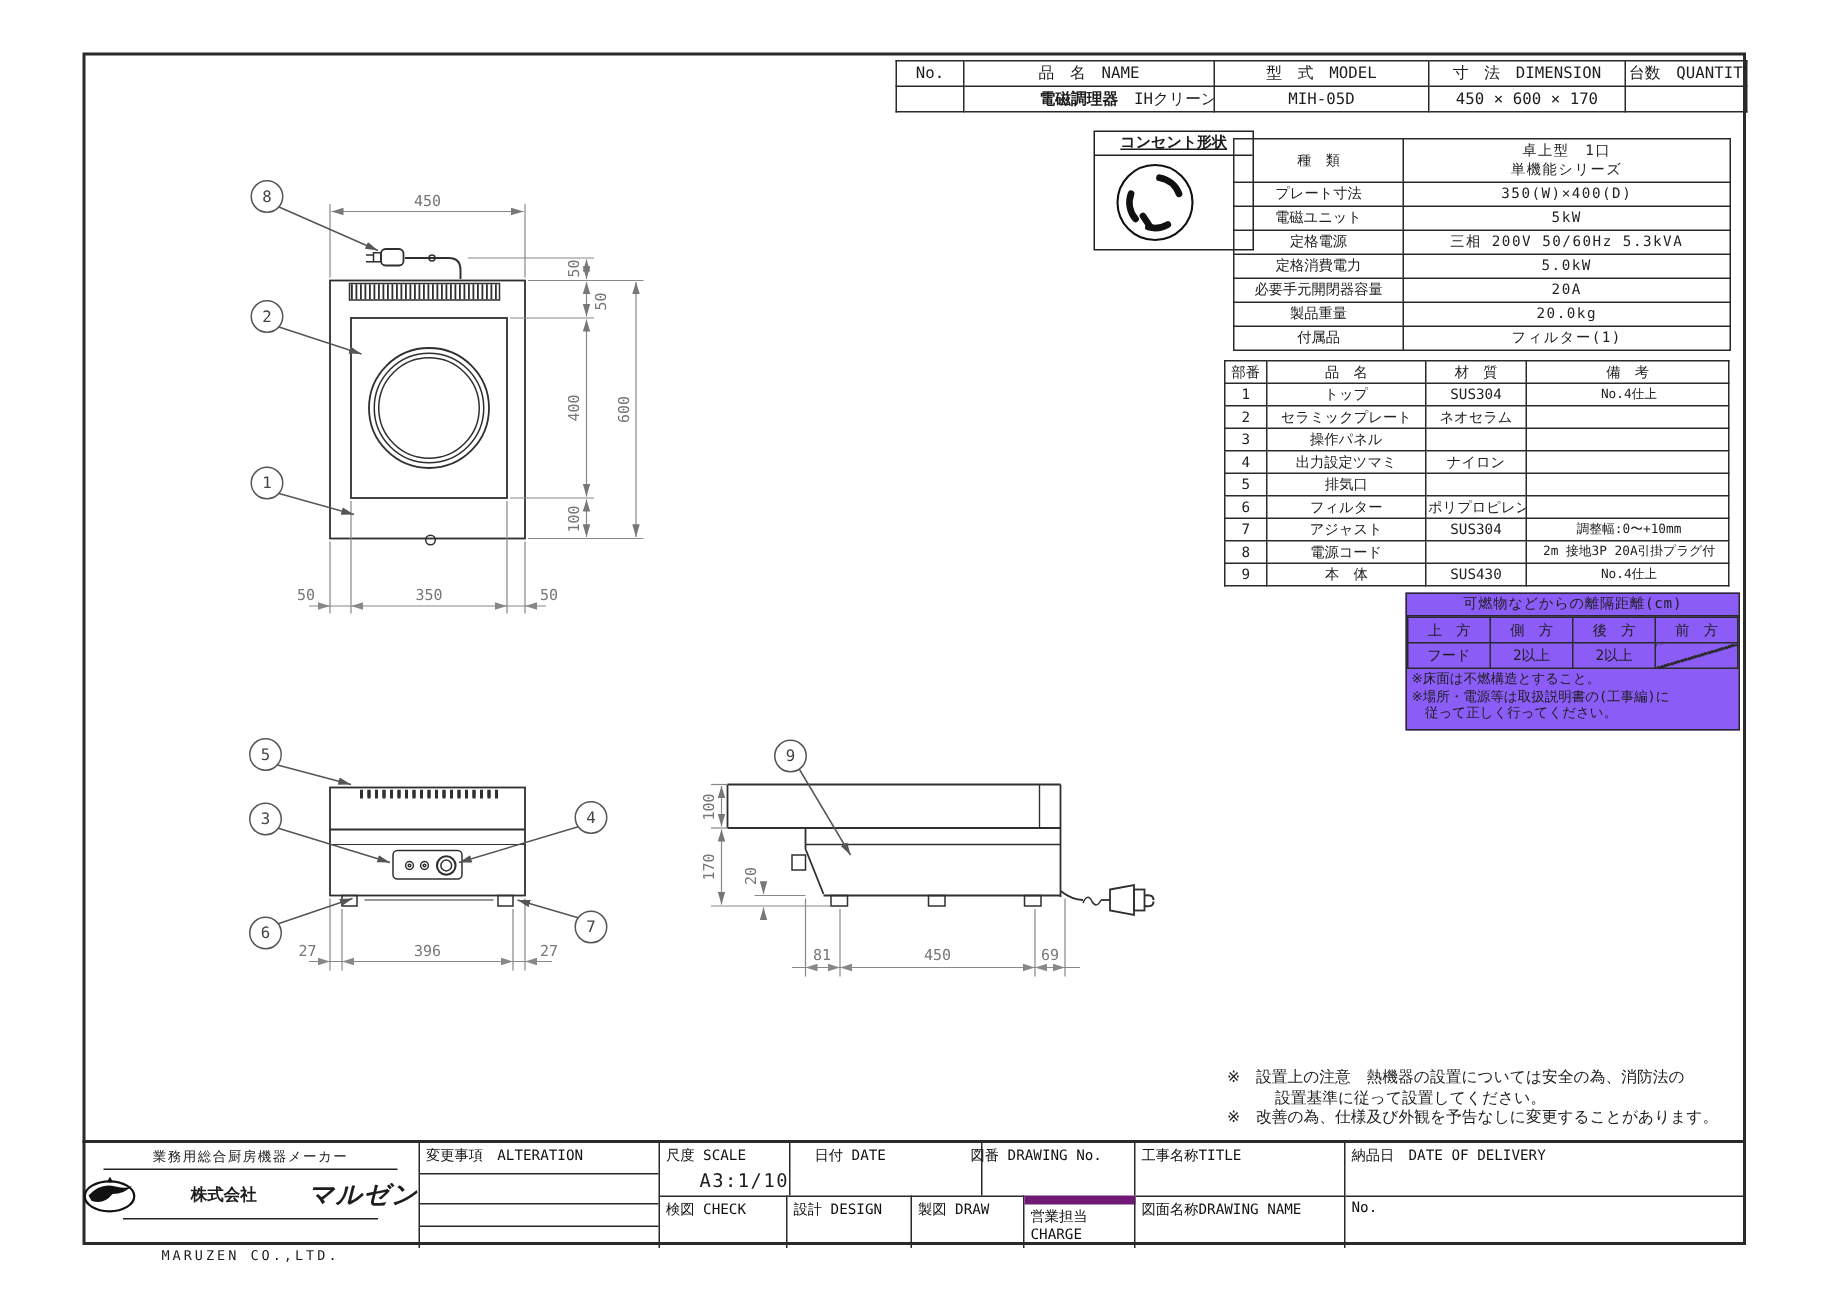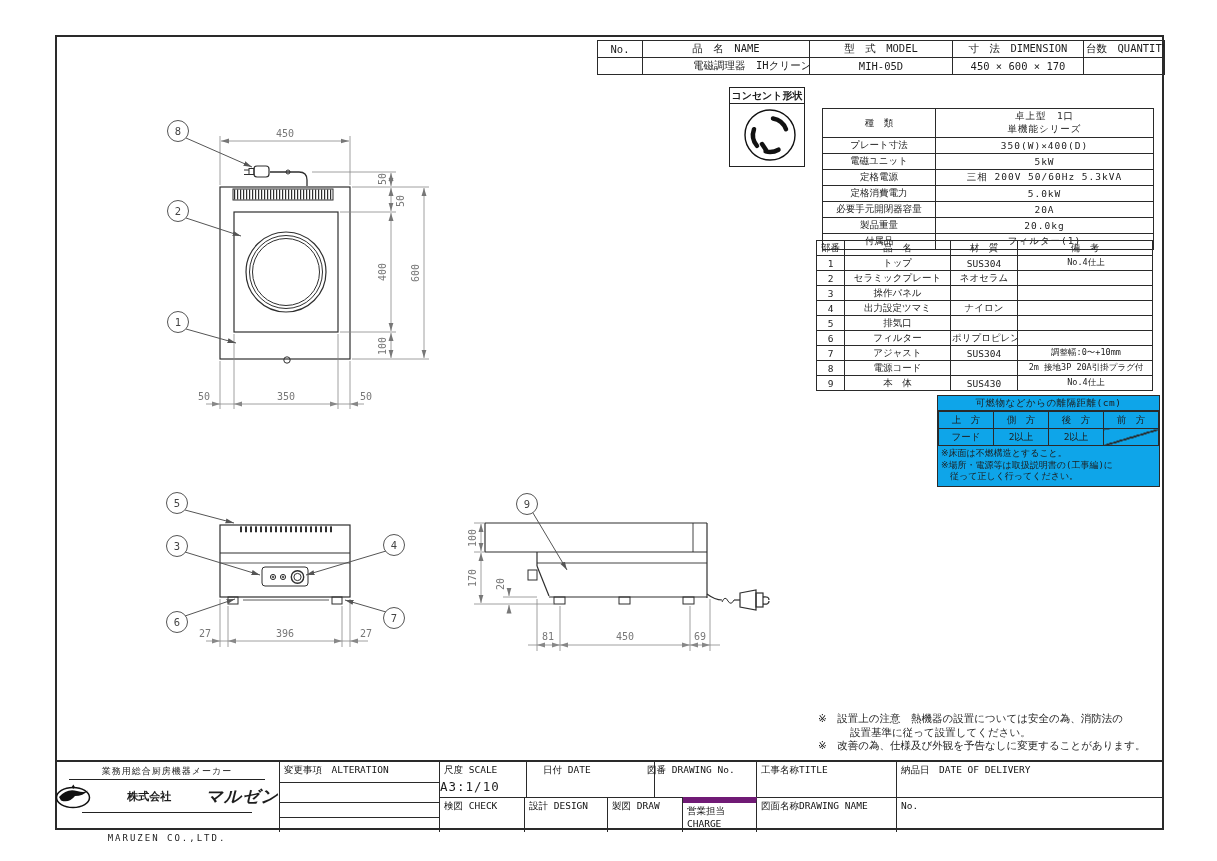--- a/index.html
+++ b/index.html
@@ -5,54 +5,54 @@
   html,body{margin:0;padding:0;background:#fff;width:1217px;height:861px;
     font-family:"DejaVu Sans Mono","DejaVu Sans","Liberation Sans",sans-serif;color:#1d1d1d;}
   .abs{position:absolute;}
   #sheet{position:relative;width:1217px;height:861px;background:#fff;overflow:hidden;}
   .border-rect{left:55px;top:35px;width:1109px;height:795px;border:2px solid #2a2a2a;box-sizing:border-box;}
   table{border-collapse:collapse;table-layout:fixed;width:100%;}
   td,th{border:1px solid #2a2a2a;font-weight:normal;overflow:hidden;white-space:nowrap;}
   
   .ht-wrap{left:597px;top:40px;width:567px;}
   .ht td,.ht th{font-size:10.5px;text-align:center;height:16px;padding:0 2px;}
-  .ht .pname b{font-weight:normal;margin-left:48px;}
-  
-  .spec-wrap{left:822px;top:108px;width:331px;}
+  .ht .pname b{font-weight:bold;margin-left:48px;}
+  
+  .spec-wrap{left:822px;top:92px;width:331px;}
   .spec td{font-size:9.5px;text-align:center;letter-spacing:1px;color:#222;padding:0 1px;}
   .spec .lbl{letter-spacing:0;}
   
   .parts-wrap{left:816px;top:240px;width:336px;}
   .parts td,.parts th{font-size:9.5px;height:14px;text-align:center;color:#222;padding:0 1px;}
   .parts td.rm{text-align:center;font-size:8.5px;padding-left:3px;}
   
-  .clr-wrap{left:937px;top:395px;width:223px;border:1.5px solid #2a2a2a;box-sizing:border-box;background:#0ea5e9;}
+  .clr-wrap{left:937px;top:395px;width:223px;border:1.5px solid #2a2a2a;box-sizing:border-box;background:#8b5cf6;}
   .clr-title{font-size:9.5px;text-align:center;border-bottom:1px solid #2a2a2a;height:14px;line-height:14px;letter-spacing:0.5px;}
   .clr td,.clr th{font-size:9.5px;height:14px;text-align:center;}
   .clr td.diag{background:linear-gradient(to bottom right,transparent 47%,#2a2a2a 47%,#2a2a2a 53%,transparent 53%);}
   .clr-notes{font-size:9px;line-height:11.5px;padding:2px 2px 3px 3px;letter-spacing:0;}
   
   .notes-wrap{left:818px;top:712px;width:360px;font-size:10.5px;line-height:13.5px;color:#1d1d1d;}
   .notes-wrap .ind{padding-left:32px;}
   
-  .outlet{left:729px;top:87px;width:76px;height:80px;border:1.5px solid #222;box-sizing:border-box;background:#fff;}
+  .outlet{left:729px;top:87px;width:107px;height:80px;border:1.5px solid #222;box-sizing:border-box;background:#fff;text-decoration:underline;}
   .outlet-label{font-size:10px;font-weight:bold;text-align:center;border-bottom:1.5px solid #222;height:15px;line-height:15px;}
   
   .tb{left:55px;top:760px;width:1109px;height:70px;border-top:2px solid #2a2a2a;box-sizing:border-box;}
   .tb .cell{position:absolute;box-sizing:border-box;border-right:1px solid #2a2a2a;}
   .tb .lab{font-size:9.5px;padding:2px 0 0 4px;color:#111;}
   .hline{position:absolute;left:0;width:100%;border-top:1px solid #2a2a2a;}
   .company{left:0;top:0;width:225px;height:70px;}
   .tagline{margin:3px 14px 0 14px;border-bottom:1px solid #222;font-size:9px;text-align:center;padding-bottom:1px;letter-spacing:1px;}
   .logorow{display:flex;align-items:center;justify-content:space-between;height:32px;}
   .cprefix{font-size:11px;font-weight:bold;margin-left:2px;}
   .cbrand{font-size:17px;font-weight:900;letter-spacing:1px;font-style:italic;}
   .cen{width:170px;margin:0 auto;border-top:1px solid #222;font-size:9px;letter-spacing:2px;text-align:center;padding-top:20px;}
   .alt{left:225px;top:0;width:160px;height:70px;}
-  .scaleval{font-size:12.5px;text-align:left;margin-top:2px;letter-spacing:1px;}
+  .scaleval{font-size:12.5px;text-align:right;margin-top:2px;letter-spacing:1px;}
 </style>
 </head>
 <body>
 
 <div id="sheet">
 
   <div class="abs border-rect"></div>
 
   <svg class="abs" width="1217" height="861" viewBox="0 0 1217 861" style="left:0;top:0;">
     <defs>

